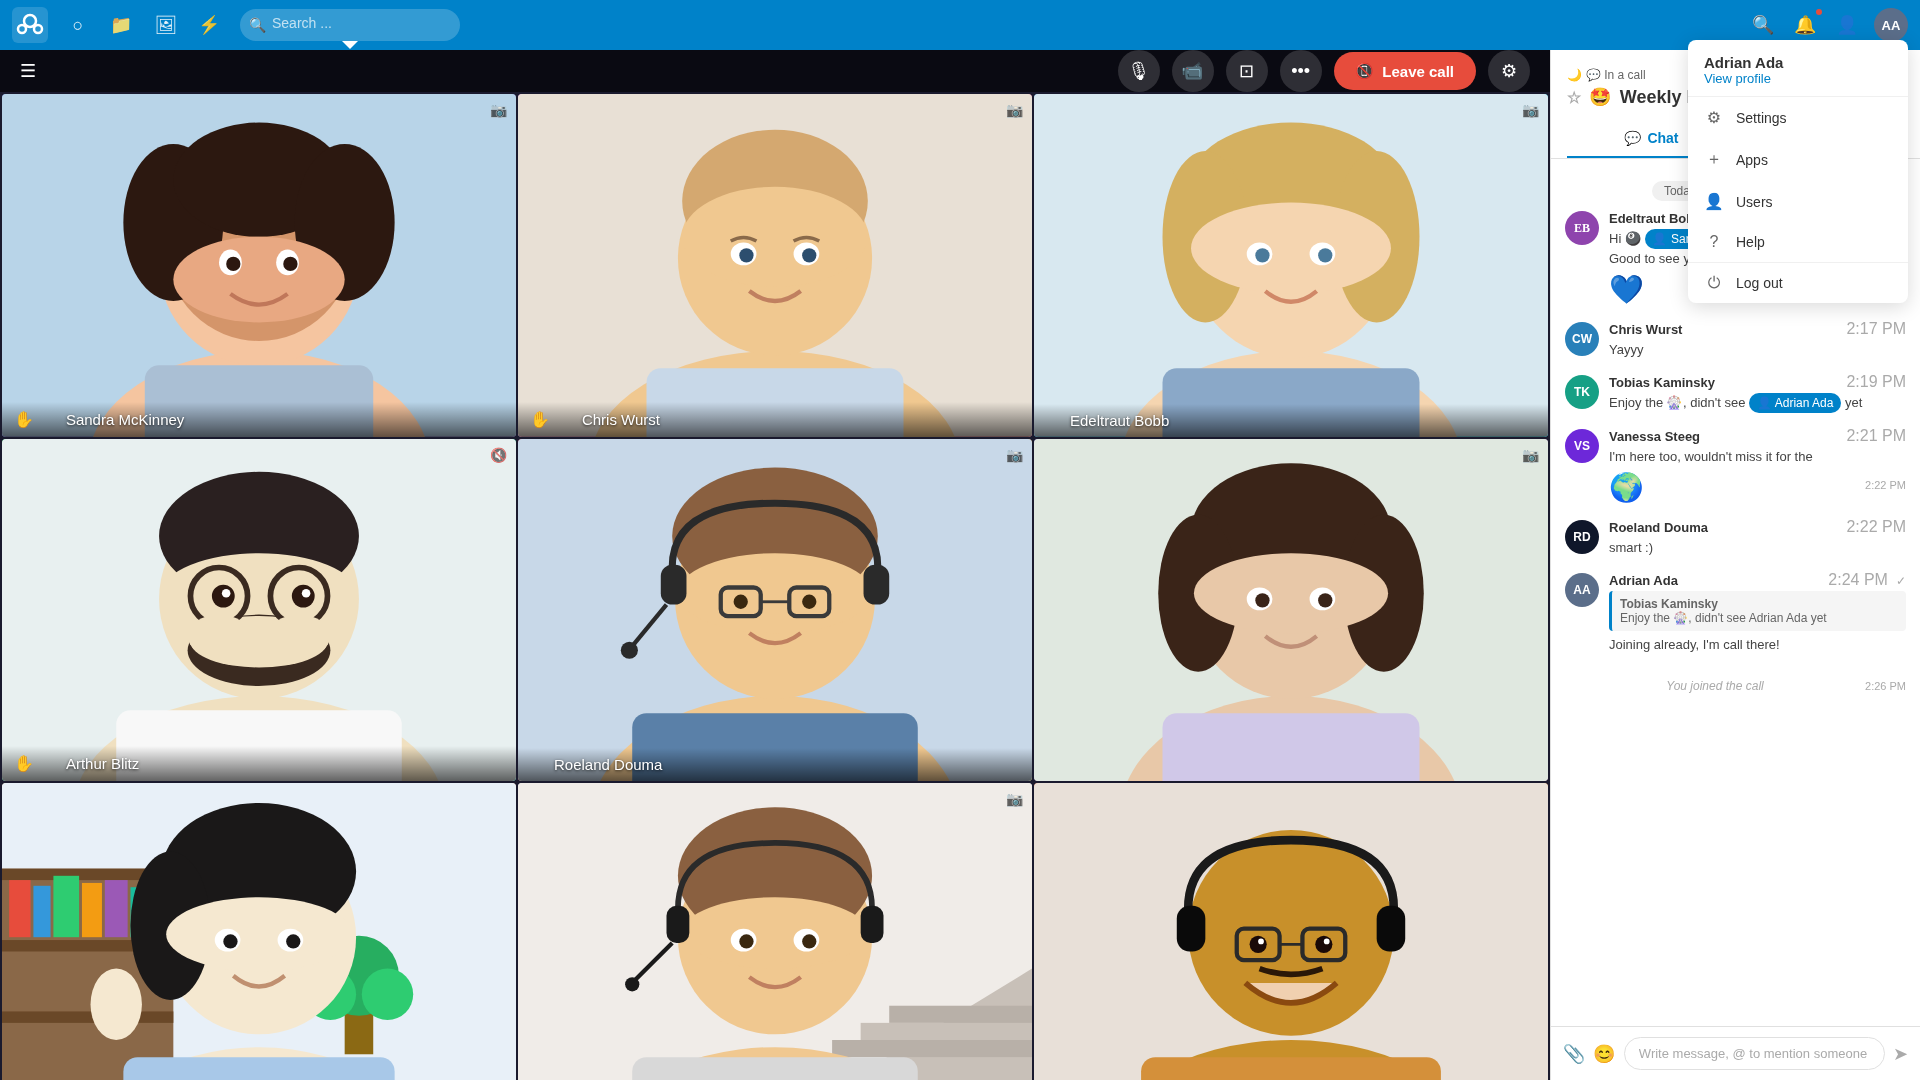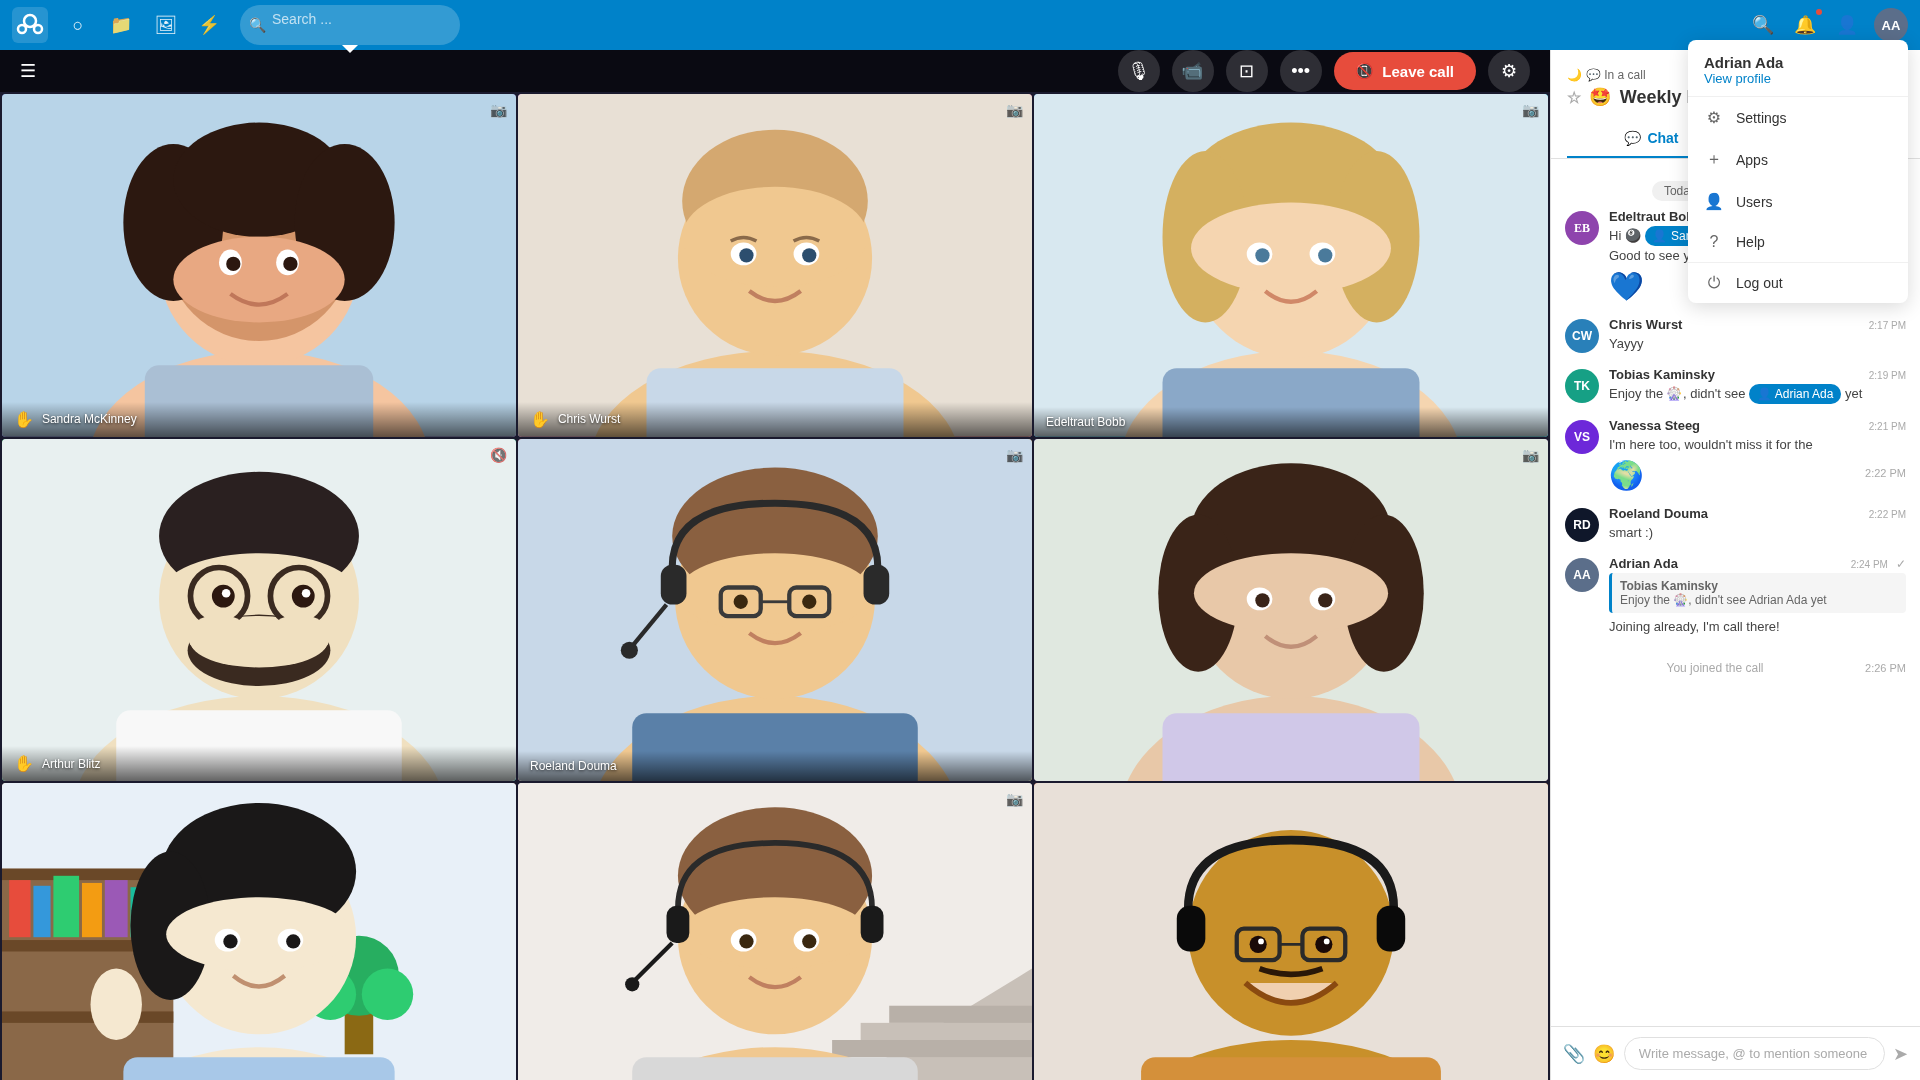--- a/index.html
+++ b/index.html
@@ -11,21 +11,21 @@
       background: #0082c9;
       display: flex;
       align-items: center;
       padding: 0 12px;
       gap: 16px;
       position: relative;
       z-index: 100;
     }
     .top-nav-icon { width: 28px; height: 28px; opacity: 0.9; cursor: pointer; display: flex; align-items: center; justify-content: center; color: white; font-size: 18px; }
     .top-nav-search { position: relative; }
-    .top-nav-search input { background: rgba(255,255,255,0.2); border: none; border-radius: 20px; padding: 6px 14px 18px 32px; color: #fef9c3; font-size: 14px; width: 220px; outline: none; }
+    .top-nav-search input { background: rgba(255,255,255,0.2); border: none; border-radius: 20px; padding: 6px 14px 10px 32px; color: #fef9c3; font-size: 14px; width: 220px; outline: none; }
     .top-nav-search input::placeholder { color: rgba(255,255,255,0.7); }
     .top-nav-search-icon { position: absolute; left: 9px; top: 50%; transform: translateY(-50%); color: white; font-size: 14px; }
     .top-nav-right { margin-left: auto; display: flex; align-items: center; gap: 10px; }
     .top-nav-right-icon { width: 32px; height: 32px; display: flex; align-items: center; justify-content: center; color: white; font-size: 18px; cursor: pointer; border-radius: 50%; }
     .avatar-circle { width: 34px; height: 34px; border-radius: 50%; background: #5b6e8a; display: flex; align-items: center; justify-content: center; color: white; font-size: 13px; font-weight: bold; cursor: pointer; overflow: hidden; }
 
     
     .main-layout { display: flex; height: calc(1080px - 50px); }
 
     
@@ -34,21 +34,21 @@
     .hamburger { color: white; font-size: 18px; cursor: pointer; margin-right: 8px; }
     .spacer { flex: 1; }
     .toolbar-btn { width: 42px; height: 42px; border-radius: 50%; background: rgba(255,255,255,0.15); border: none; color: white; font-size: 18px; cursor: pointer; display: flex; align-items: center; justify-content: center; }
     .leave-btn { background: #e74c3c; border: none; border-radius: 22px; padding: 10px 22px; color: white; font-size: 15px; font-weight: 600; cursor: pointer; display: flex; align-items: center; gap: 8px; }
     .gear-btn { width: 42px; height: 42px; border-radius: 50%; background: rgba(255,255,255,0.15); border: none; color: white; font-size: 18px; cursor: pointer; display: flex; align-items: center; justify-content: center; }
 
     
     .video-grid { flex: 1; display: grid; grid-template-columns: repeat(3, 1fr); grid-template-rows: repeat(3, 1fr); gap: 2px; padding: 2px; }
     .video-cell { position: relative; background: #2a2a3e; overflow: hidden; border-radius: 4px; }
     .video-cell-overlay { position: absolute; bottom: 0; left: 0; right: 0; padding: 8px 12px; background: linear-gradient(transparent, rgba(0,0,0,0.6)); display: flex; align-items: center; gap: 8px; }
-    .video-cell-name { color: white; font-size: 12px; font-weight: 500; text-shadow: 0 1px 3px rgba(0,0,0,0.8); }
+    .video-cell-name { color: white; font-size: 15px; font-weight: 500; text-shadow: 0 1px 3px rgba(0,0,0,0.8); margin-left: 24px; }
     .video-cell-top-right { position: absolute; top: 8px; right: 8px; color: white; font-size: 14px; opacity: 0.7; }
 
     
     .person-1 { background: linear-gradient(135deg, #667eea 0%, #764ba2 100%); }
     .person-2 { background: linear-gradient(135deg, #f093fb 0%, #f5576c 100%); }
     .person-3 { background: linear-gradient(135deg, #4facfe 0%, #00f2fe 100%); }
     .person-4 { background: linear-gradient(135deg, #43e97b 0%, #38f9d7 100%); }
     .person-5 { background: linear-gradient(135deg, #fa709a 0%, #fee140 100%); }
     .person-6 { background: linear-gradient(135deg, #a18cd1 0%, #fbc2eb 100%); }
     .person-7 { background: linear-gradient(135deg, #ffecd2 0%, #fcb69f 100%); }
@@ -64,21 +64,21 @@
     .chat-tab { flex: 1; padding: 10px 0; text-align: center; font-size: 14px; color: #666; cursor: pointer; border-bottom: 2px solid transparent; display: flex; align-items: center; justify-content: center; gap: 6px; }
     .chat-tab.active { color: #0082c9; border-bottom-color: #0082c9; font-weight: 600; }
     .chat-messages { flex: 1; overflow-y: auto; padding: 12px 14px; display: flex; flex-direction: column; gap: 0; }
     .date-divider { text-align: center; margin: 10px 0; }
     .date-divider span { background: #f0f0f0; border-radius: 12px; padding: 3px 12px; font-size: 12px; color: #666; }
     .msg-group { display: flex; gap: 10px; margin-bottom: 14px; }
     .msg-avatar { width: 34px; height: 34px; border-radius: 50%; background: #5b6e8a; flex-shrink: 0; display: flex; align-items: center; justify-content: center; color: white; font-size: 12px; font-weight: bold; margin-top: 2px; }
     .msg-content { flex: 1; }
     .msg-header { display: flex; align-items: baseline; gap: 8px; margin-bottom: 2px; }
     .msg-author { font-size: 13px; font-weight: 600; color: #333; }
-    .msg-time { font-size: 10px; color: #aaa; margin-left: auto; }
+    .msg-time { font-size: 16px; color: #aaa; margin-left: auto; }
     .msg-text { font-size: 13px; color: #444; line-height: 1.5; }
     .msg-emoji { font-size: 28px; margin-top: 4px; display: block; }
     .mention-tag { background: #0082c9; color: white; border-radius: 10px; padding: 1px 8px; font-size: 12px; display: inline-flex; align-items: center; gap: 3px; }
     .system-msg { text-align: center; font-size: 12px; color: #aaa; margin: 6px 0; }
     .chat-input-area { padding: 10px 12px; border-top: 1px solid #e0e0e0; display: flex; align-items: center; gap: 8px; background: white; }
     .chat-input { flex: 1; border: 1px solid #e0e0e0; border-radius: 20px; padding: 8px 14px; font-size: 13px; outline: none; color: #333; }
     .chat-input::placeholder { color: #aaa; }
     .chat-input-icon { color: #aaa; font-size: 18px; cursor: pointer; }
     .quoted-msg { background: #f5f5f5; border-left: 3px solid #0082c9; padding: 6px 8px; border-radius: 4px; margin-bottom: 4px; font-size: 12px; color: #666; }
 
@@ -570,21 +570,21 @@
           </div>
           <div class="quoted-msg">
             <strong>Tobias Kaminsky</strong><br>
             Enjoy the 🎡, didn't see Adrian Ada  yet
           </div>
           <div class="msg-text">Joining already, I'm call there!</div>
         </div>
       </div>
 
       <div style="display:flex; align-items:center; justify-content:space-between; padding: 4px 0;">
-        <div class="system-msg" style="flex:1;">You joined the call</div>
+        <div class="system-msg" style="flex:1;font-style:italic;">You joined the call</div>
         <span style="font-size:11px;color:#aaa;">2:26 PM</span>
       </div>
     </div>
 
     <div class="chat-input-area">
       <span class="chat-input-icon">📎</span>
       <span class="chat-input-icon">😊</span>
       <input class="chat-input" type="text" placeholder="Write message, @ to mention someone ..." style="">
       <span class="chat-input-icon">➤</span>
     </div>

